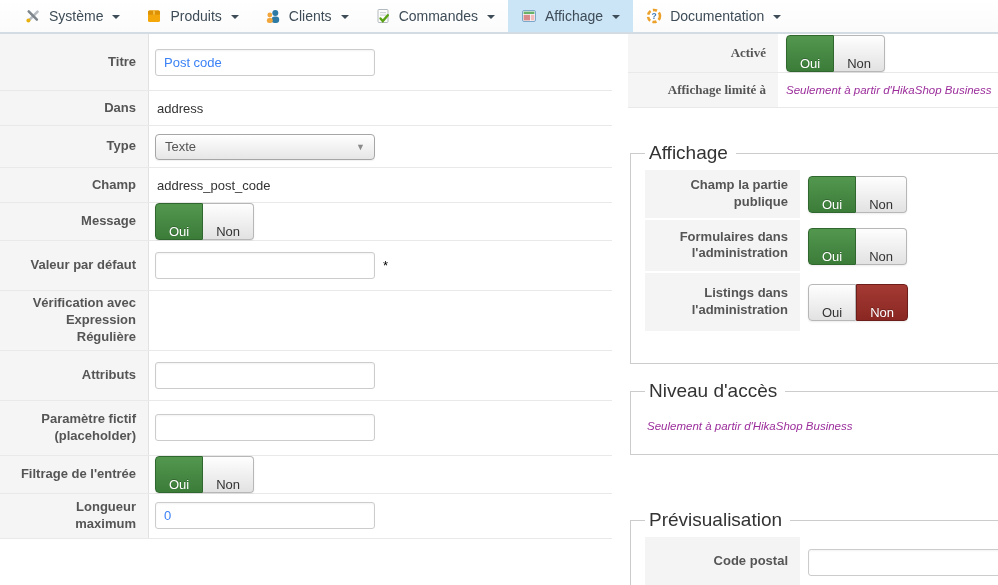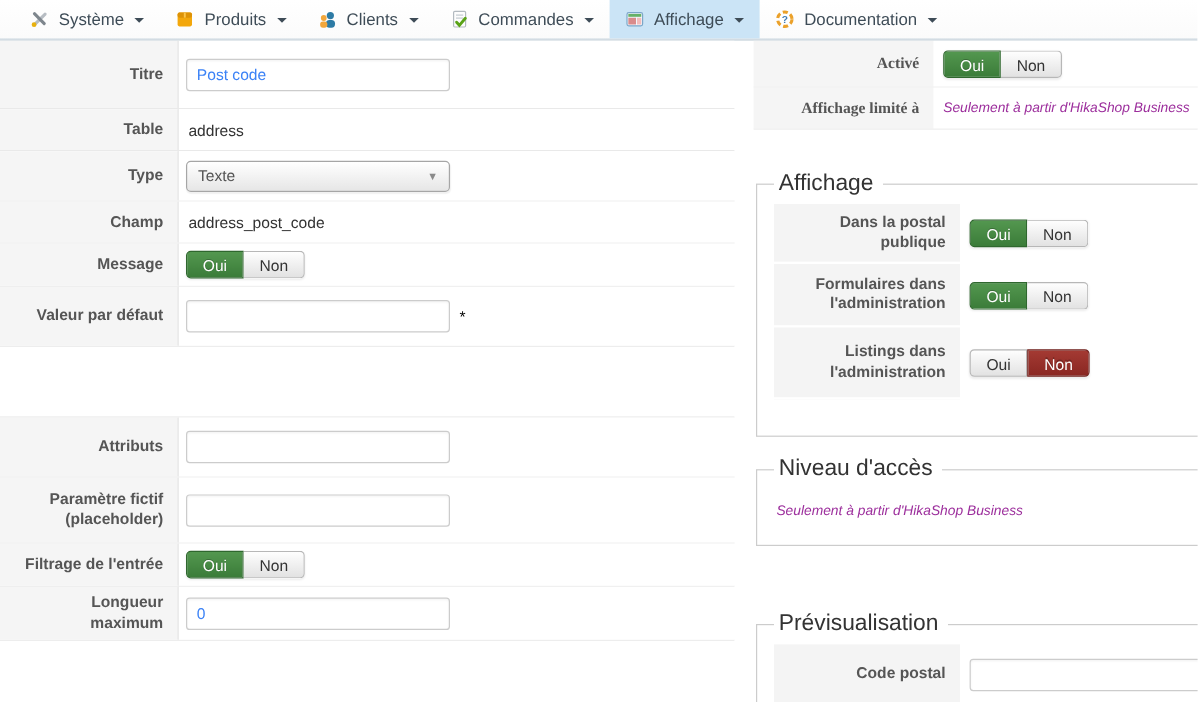--- a/index.html
+++ b/index.html
@@ -44,23 +44,23 @@
   .selbox{
     width:220px;height:26px;box-sizing:border-box;border:1px solid #a6a6a6;border-radius:4px;
     background:linear-gradient(#ffffff,#e6e6e6);display:flex;align-items:center;
     justify-content:space-between;padding:0 9px;font-size:13px;color:#555;cursor:pointer;
     box-shadow:0 1px 1px rgba(0,0,0,.06);
   }
   .selarrow{color:#8a8a8a;font-size:9px;}
   
   .tg{display:inline-flex;border-radius:4px;box-shadow:0 1px 2px rgba(0,0,0,.08);}
   .tbtn{
-    box-sizing:border-box;height:23px;line-height:24px;text-align:right;font-size:13px;
+    box-sizing:border-box;height:37px;line-height:24px;text-align:right;font-size:13px;
     color:#333;background:linear-gradient(#fefefe,#e2e2e2);border:1px solid #b7b7b7;
-    padding:0 13px;cursor:pointer;min-width:47px;
+    padding:16px 13px;cursor:pointer;min-width:47px;
   }
   .tbtn:first-child{border-radius:4px 0 0 4px;}
   .tbtn:last-child{border-radius:0 4px 4px 0;border-left:none;}
   .tbtn.sel-green{
     background:linear-gradient(#53974f,#3b7c39);border-color:#2f672e;color:#fff;
     text-shadow:0 -1px 0 rgba(0,0,0,.25);
   }
   .tbtn.sel-red{
     background:linear-gradient(#a43a33,#8a2722);border-color:#6e1e1a;color:#fff;
     text-shadow:0 -1px 0 rgba(0,0,0,.25);border-left:1px solid #6e1e1a;
@@ -153,21 +153,21 @@
 <div class="left-panel">
 
   <div class="lrow" style="min-height:57px">
     <div class="lab">Titre</div>
     <div class="con">
       <input class="txt" type="text" value="Post code" style="">
     </div>
   </div>
 
   <div class="lrow" style="min-height:35px">
-    <div class="lab">Table</div>
+    <div class="lab">Dans</div>
     <div class="con">
         <span class="static-val">address</span>
       </div>
   </div>
 
   <div class="lrow" style="min-height:42px">
     <div class="lab">Type</div>
     <div class="con">
       <div class="selbox">
         <span>Texte</span>
@@ -196,20 +196,21 @@
 
   <div class="lrow" style="min-height:50px">
     <div class="lab">Valeur par défaut</div>
     <div class="con">
       <input class="txt" type="text" value="" style="">
       <span class="req-star">*</span>
     </div>
   </div>
 
   <div class="lrow" style="min-height:59px">
+    <div class="lab">Vérification avec Expression Régulière</div>
   </div>
 
   <div class="lrow" style="min-height:50px">
     <div class="lab">Attributs</div>
     <div class="con">
       <input class="txt" type="text" value="" style="">
     </div>
   </div>
 
   <div class="lrow" style="min-height:55px">
@@ -254,21 +255,21 @@
     <div class="lab">Affichage limité à</div>
     <div class="con">
       <span class="biz">Seulement à partir d'HikaShop Business</span>
     </div>
   </div>
 
   <fieldset id="fs-display">
     <legend>Affichage</legend>
 
     <div class="srow" style="min-height:50px">
-      <div class="lab">Dans la postal publique</div>
+      <div class="lab">Champ la partie publique</div>
       <div class="con">
         <div class="tg">
           <span class="tbtn sel-green">Oui</span>
           <span class="tbtn">Non</span>
         </div>
       </div>
     </div>
 
     <div class="srow" style="min-height:53px">
       <div class="lab">Formulaires dans l'administration</div>

